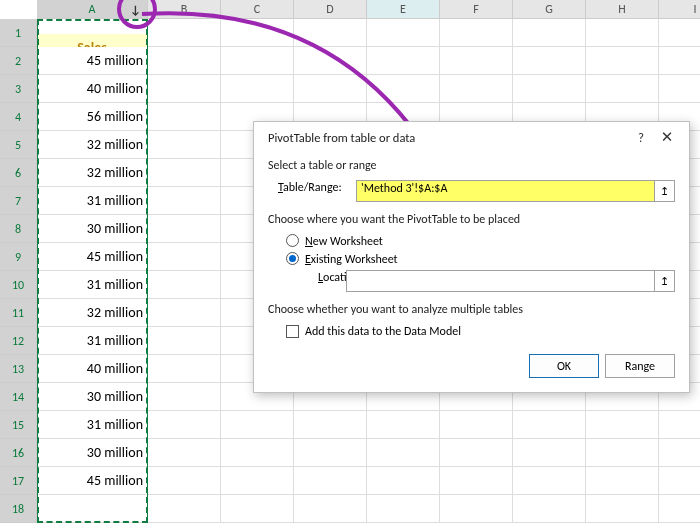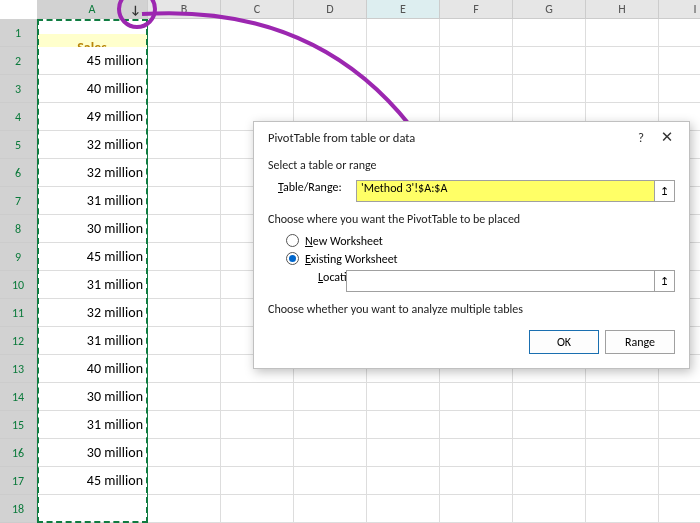--- a/index.html
+++ b/index.html
@@ -127,21 +127,21 @@
       <div class="cell col-i" style="top: 28px;"></div>
       <div class="cell col-a" style="top: 56px;">40 million</div>
       <div class="cell col-b" style="top: 56px;"></div>
       <div class="cell col-c" style="top: 56px;"></div>
       <div class="cell col-d" style="top: 56px;"></div>
       <div class="cell col-e" style="top: 56px;"></div>
       <div class="cell col-f" style="top: 56px;"></div>
       <div class="cell col-g" style="top: 56px;"></div>
       <div class="cell col-h" style="top: 56px;"></div>
       <div class="cell col-i" style="top: 56px;"></div>
-      <div class="cell col-a" style="top: 84px;">49 million</div>
+      <div class="cell col-a" style="top: 84px;">56 million</div>
       <div class="cell col-b" style="top: 84px;"></div>
       <div class="cell col-c" style="top: 84px;"></div>
       <div class="cell col-d" style="top: 84px;"></div>
       <div class="cell col-e" style="top: 84px;"></div>
       <div class="cell col-f" style="top: 84px;"></div>
       <div class="cell col-g" style="top: 84px;"></div>
       <div class="cell col-h" style="top: 84px;"></div>
       <div class="cell col-i" style="top: 84px;"></div>
       <div class="cell col-a" style="top: 112px;">32 million</div>
       <div class="cell col-b" style="top: 112px;"></div>
@@ -307,20 +307,24 @@
       <div class="radio-row">
         <div class="radio checked"></div>
         <div class="radio-label"><span class="u">E</span><span>xisting Worksheet</span></div>
       </div>
       <div class="field-row" style="margin-left:18px;">
         <div class="field-label" style="width:60px;padding-left:32px;"><span class="u">L</span><span>ocation:</span></div>
         <div class="text-input"></div>
         <div class="ref-btn">↥</div>
       </div>
       <div class="section-label">Choose whether you want to analyze multiple tables</div>
+      <div class="checkbox-row">
+        <div class="checkbox"></div>
+        <div>Add this data to the Data Model</div>
+      </div>
       <div class="dialog-footer">
         <div class="btn primary">OK</div>
         <div class="btn">Range</div>
       </div>
     </div>
   </div>
 
 </div>
 
 </body></html>

